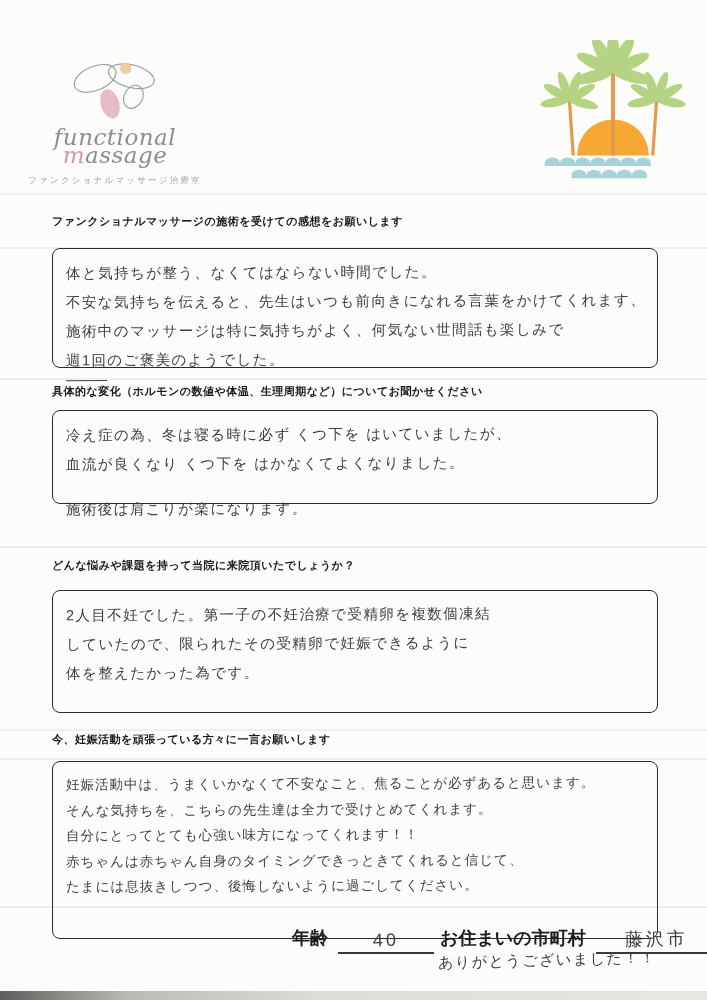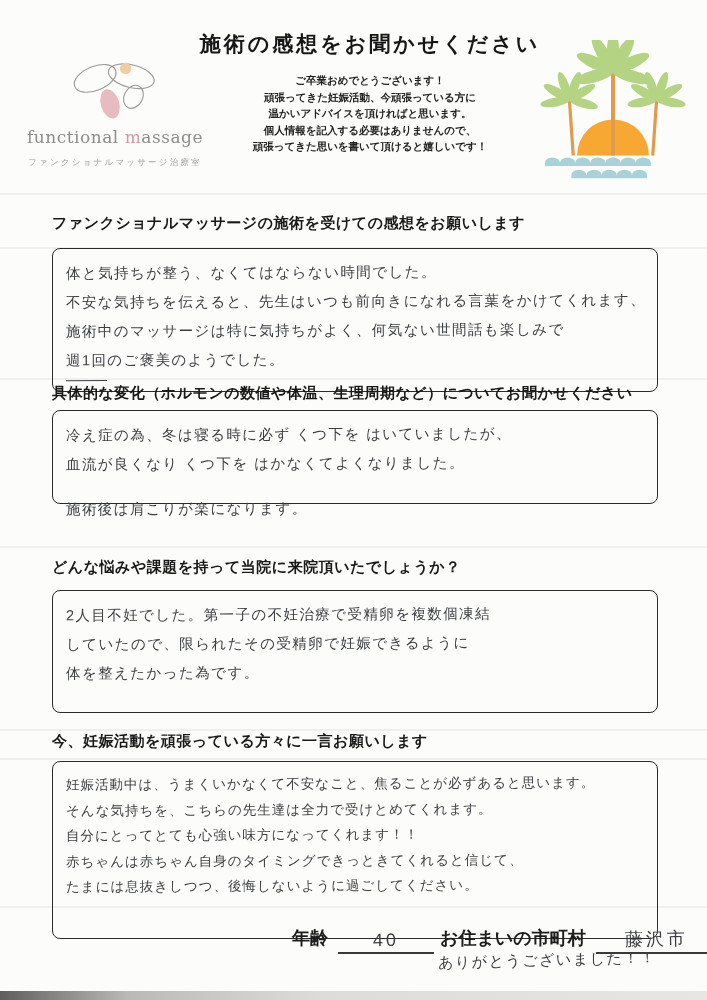--- a/index.html
+++ b/index.html
@@ -10,30 +10,30 @@
   }
   
   .streak{position:absolute;left:0;right:0;height:2px;background:rgba(125,125,118,0.10);pointer-events:none;}
   .bottom-band{
     position:absolute;left:0;right:0;bottom:0;height:9px;
     background:linear-gradient(to right,#5e5e5c,#b9b9b5 18%,#dcdcd8 45%,#e6e6e2);
   }
   
   .logo{position:absolute;left:26px;top:50px;width:178px;text-align:center;}
   .logo-art{width:150px;height:78px;display:block;margin:0 auto;}
-  .logo-en{font-family:"DejaVu Serif","Liberation Serif",serif;font-size:17px;color:#8d8d8d;letter-spacing:0.5px;line-height:18px;}
+  .logo-en{font-family:"DejaVu Serif","Liberation Serif",serif;font-size:23px;color:#8d8d8d;letter-spacing:0.5px;line-height:18px;font-style:italic;}
   .logo-en .accent{color:#d29aa4;}
   .logo-jp{font-size:8.5px;color:#a0a0a0;letter-spacing:2.2px;margin-top:11px;}
   .title-block{position:absolute;left:175px;top:30px;width:390px;text-align:center;}
   .page-title{margin:0;font-size:21px;font-weight:bold;letter-spacing:3px;color:#161616;}
   .intro{margin-top:14px;}
   .intro p{margin:0;font-size:10.5px;font-weight:bold;line-height:16.5px;color:#222;}
   .palms{position:absolute;left:533px;top:40px;width:160px;height:142px;}
   
-  .sec-heading{position:absolute;left:52px;margin:0;font-size:15px;font-weight:bold;letter-spacing:0.5px;color:#191919;white-space:nowrap;}
+  .sec-heading{position:absolute;left:52px;margin:0;font-size:11px;font-weight:bold;letter-spacing:0.5px;color:#191919;white-space:nowrap;}
   .answer-box{
     position:absolute;left:52px;width:606px;box-sizing:border-box;
     border:1.6px solid #2b2b2b;border-radius:8px;background:transparent;
     padding:9px 13px 0 13px;
   }
   .hw{
     margin:0;font-size:14.5px;line-height:29px;letter-spacing:1.4px;
     color:#3b3e42;white-space:nowrap;transform:rotate(-0.25deg);
   }
   .hw .u{border-bottom:1.6px solid #3b3e42;padding-bottom:12px;}
@@ -69,30 +69,20 @@
         <ellipse cx="103" cy="37" rx="33" ry="16" transform="rotate(14 103 37)"></ellipse>
         <ellipse cx="106" cy="66" rx="13" ry="17" transform="rotate(28 106 66)"></ellipse>
       </g>
       <ellipse cx="73" cy="76" rx="13" ry="21" transform="rotate(-16 73 76)" opacity="0.8" fill="#e2aab4"></ellipse>
       <circle cx="95" cy="26" r="8" fill="#f0cba4"></circle>
     </svg>
     <div class="logo-en"><span>functional </span><span class="accent">m</span><span>assage</span></div>
     <div class="logo-jp">ファンクショナルマッサージ治療室</div>
   </div>
 
-  <div class="title-block">
-    <h1 class="page-title">施術の感想をお聞かせください</h1>
-    <div class="intro">
-      <p>ご卒業おめでとうございます！</p>
-      <p>頑張ってきた妊娠活動、今頑張っている方に</p>
-      <p>温かいアドバイスを頂ければと思います。</p>
-      <p>個人情報を記入する必要はありませんので、</p>
-      <p>頑張ってきた思いを書いて頂けると嬉しいです！</p>
-    </div>
-  </div>
 
   <svg class="palms" viewBox="0 0 160 150">
     <path d="M42,122 A38,38 0 0 1 118,122 Z" fill="#f6a832"></path>
     <path d="M80,34 L80,122" stroke-width="4.2" fill="none" stroke="#e29a4e"></path>
     <path d="M34,64 L38,122" stroke-width="3.4" fill="none" stroke="#e29a4e"></path>
     <path d="M126,64 L122,122" stroke-width="3.4" fill="none" stroke="#e29a4e"></path>
     <g transform="translate(80,33)" fill="#b5d483">
       <ellipse cx="21" cy="0" rx="21" ry="6.5" transform="rotate(15)"></ellipse>
       <ellipse cx="21" cy="0" rx="21" ry="6.5" transform="rotate(-25)"></ellipse>
       <ellipse cx="21" cy="0" rx="21" ry="6.5" transform="rotate(-60)"></ellipse>
@@ -116,21 +106,21 @@
       <ellipse cx="21" cy="0" rx="21" ry="6.5" transform="rotate(-110)"></ellipse>
       <ellipse cx="21" cy="0" rx="21" ry="6.5" transform="rotate(-150)"></ellipse>
       <ellipse cx="21" cy="0" rx="21" ry="6.5" transform="rotate(170)"></ellipse>
     </g>
     <path d="M8,130 a8,6 0 0 1 16,0 a8,6 0 0 1 16,0 a8,6 0 0 1 16,0 a8,6 0 0 1 16,0 a8,6 0 0 1 16,0 a8,6 0 0 1 16,0 a8,6 0 0 1 16,0 v3 h-112 z" fill="#a9d2d8"></path>
     <path d="M36,143 a8,6 0 0 1 16,0 a8,6 0 0 1 16,0 a8,6 0 0 1 16,0 a8,6 0 0 1 16,0 a8,6 0 0 1 16,0 v3 h-80 z" fill="#a9d2d8"></path>
   </svg>
 
   <section>
     <h2 class="sec-heading" style="top:214px">ファンクショナルマッサージの施術を受けての感想をお願いします</h2>
-    <div class="answer-box" style="top:248px;height:144px">
+    <div class="answer-box" style="top:248px;height:120px">
       <p class="hw">体と気持ちが整う、なくてはならない時間でした。</p>
       <p class="hw">不安な気持ちを伝えると、先生はいつも前向きになれる言葉をかけてくれます、</p>
       <p class="hw">施術中のマッサージは特に気持ちがよく、何気ない世間話も楽しみで</p>
       <p class="hw"><span class="u">週1回</span><span>のご褒美のようでした。</span></p>
     </div>
   </section>
 
   <section>
     <h2 class="sec-heading" style="top:384px">具体的な変化（ホルモンの数値や体温、生理周期など）についてお聞かせください</h2>
     <div class="answer-box" style="top:410px;height:94px">

